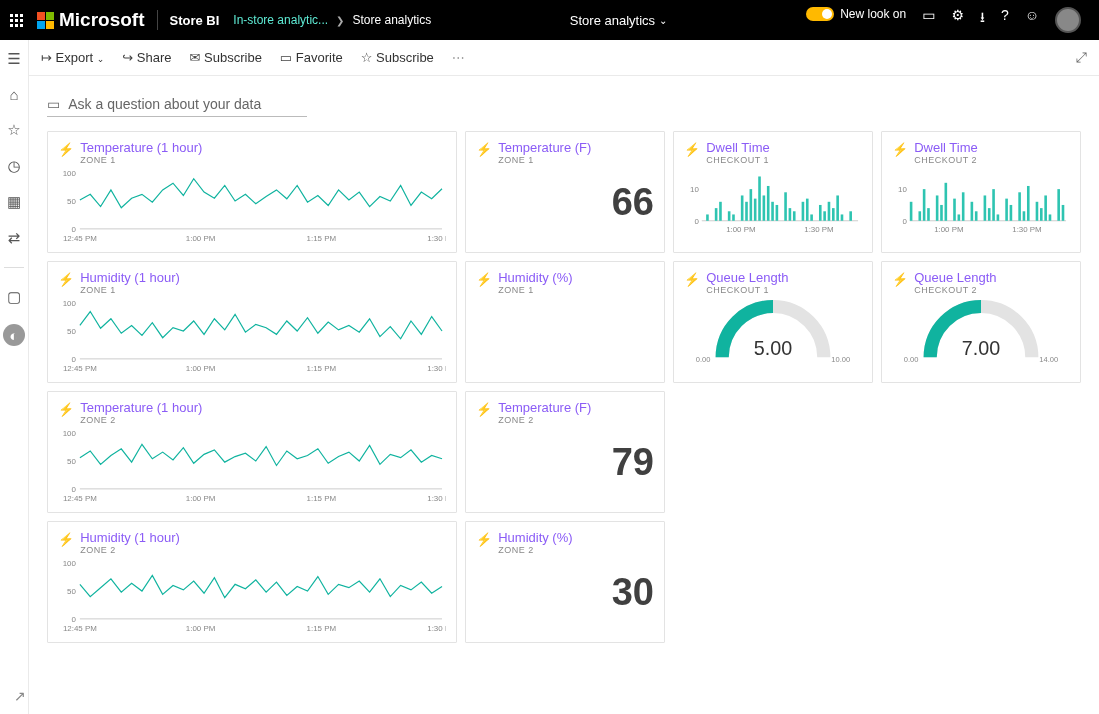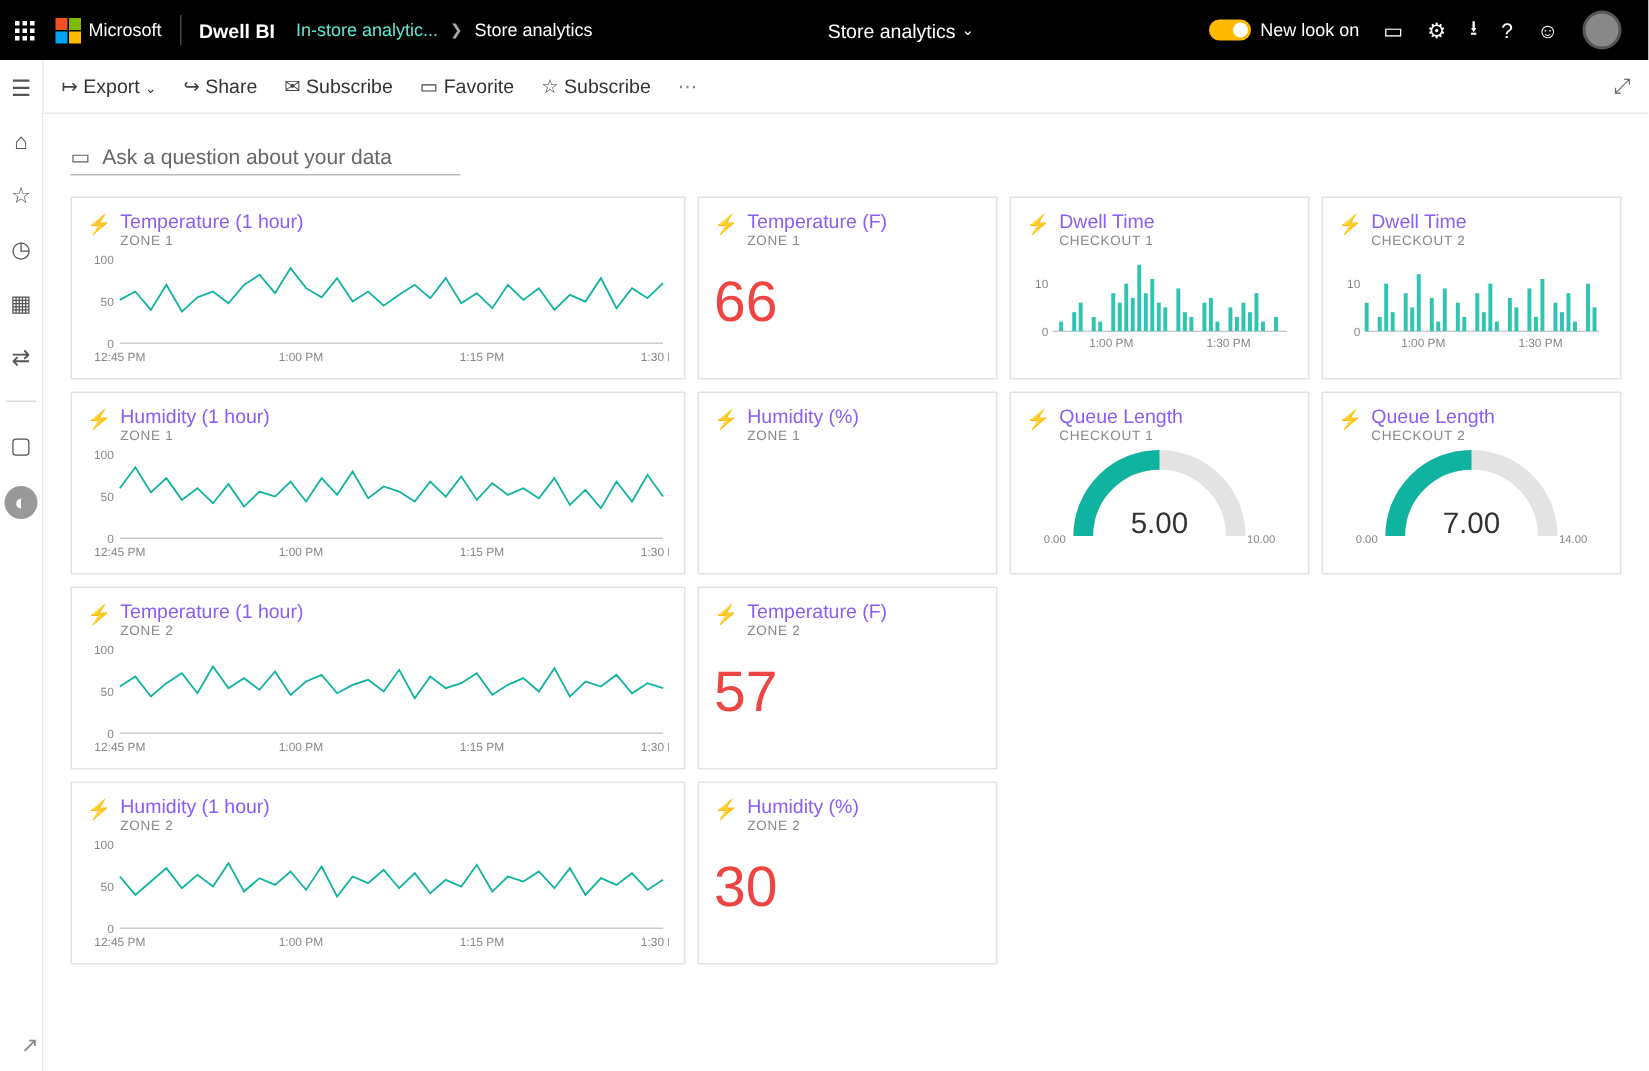--- a/index.html
+++ b/index.html
@@ -3,47 +3,47 @@
 <meta charset="utf-8">
 <style>
   * { box-sizing: border-box; margin: 0; padding: 0; }
   body { font-family: "Segoe UI", -apple-system, sans-serif; background: #fff; font-size: 13px; color: #333; overflow: hidden; width: 1099px; height: 714px; }
   .topbar { height: 40px; background: #000; color: #fff; display: flex; align-items: center; padding: 0 10px; gap: 8px; }
   .waffle { display: grid; grid-template-columns: repeat(3,3px); grid-template-rows: repeat(3,3px); gap:2px; }
   .waffle span { background: #fff; }
   .mslogo { display: flex; align-items: center; gap: 5px; margin-left: 6px; }
   .mssq { display: grid; grid-template-columns: 8px 8px; grid-template-rows: 8px 8px; gap:1px; }
   .mssq span:nth-child(1){background:#f25022}.mssq span:nth-child(2){background:#7fba00}.mssq span:nth-child(3){background:#00a4ef}.mssq span:nth-child(4){background:#ffb900}
-  .msname{font-weight:400;font-size:12px}
+  .msname{font-weight:700;font-size:19px}
   .divider{width:1px;height:20px;background:#444;margin:0 4px}
   .prod{font-weight:600;font-size:13px}
   .crumb{color:#5eead4;font-size:12px}
   .chev{color:#aaa;font-size:10px}
   .report-title{flex:1;text-align:center;display:flex;align-items:center;justify-content:center;gap:4px;font-size:13px;font-weight:400}
-  .right-icons{display:flex;align-items:center;gap:16px;margin-right:8px}
+  .right-icons{display:flex;align-items:flex-start;gap:16px;margin-right:8px}
   .toggle{width:28px;height:14px;border-radius:7px;background:#ffb900;position:relative}
   .toggle::after{content:"";position:absolute;right:2px;top:2px;width:10px;height:10px;background:#fff;border-radius:50%}
   .avatar{width:26px;height:26px;border-radius:50%;background:#888;border:2px solid #555}
   .icon{font-size:14px;color:#fff;cursor:pointer}
   .main{display:flex;height:674px}
   .leftrail{width:46px;border-right:1px solid #eaeaea;display:flex;flex-direction:column;align-items:center;padding-top:10px;gap:18px;color:#555}
   .leftrail .ricon{font-size:15px;color:#555;cursor:pointer}
   .content{flex:1;display:flex;flex-direction:column}
   .actionbar{height:36px;border-bottom:1px solid #eaeaea;display:flex;align-items:center;padding:0 12px;gap:18px;color:#333;font-size:13px}
   .actionbar .aicon{color:#444}
   .expand-btn{margin-left:auto;color:#666;font-size:14px}
   .canvas{flex:1;padding:16px 18px;background:#fff;overflow:auto}
   .qna{display:flex;align-items:center;gap:8px;color:#666;font-size:14px;padding:4px 0;border-bottom:1px solid #bbb;width:260px;margin-bottom:14px}
   .grid{display:grid;grid-template-columns:410px 200px 200px 200px;gap:8px}
   .tile{border:1px solid #e3e3e3;background:#fff;padding:8px 10px 6px 10px;position:relative;border-radius:1px;box-shadow:0 0 0 rgba(0,0,0,0)}
   .tile .hdr{display:flex;gap:6px;align-items:flex-start;margin-bottom:4px}
   .bolt{color:#999;margin-top:2px}
   .t-title{font-size:13px;color:#8b5cf6}
   .t-sub{font-size:9px;color:#888;letter-spacing:0.5px}
-  .bignum{font-size:38px;font-weight:400;color:#ef4444;text-align:left;padding:12px 0 8px 0}
+  .bignum{font-size:38px;font-weight:700;color:#404040;text-align:right;padding:12px 0 8px 0}
   svg.chart{width:100%;height:74px}
   svg.chart-sm{width:100%;height:64px}
   .axisln{stroke:#ccc;stroke-width:1}
   .series{stroke:#10b39f;stroke-width:1.2;fill:none}
   .bar{fill:#2ec4b1}
   .gauge-val{font-size:21px;fill:#333;font-weight:400;text-anchor:middle}
   .gauge-lbl{font-size:8px;fill:#888}
   .footer-arrow{position:absolute;bottom:10px;left:14px;color:#888;font-size:14px}
 </style>
 </head>
@@ -64,21 +64,21 @@
   <div class="mslogo">
     <div class="mssq">
         <span></span>
         <span></span>
         <span></span>
         <span></span>
       </div>
     <div class="msname">Microsoft</div>
   </div>
   <div class="divider"></div>
-  <div class="prod">Dwell BI</div>
+  <div class="prod">Store BI</div>
   <div class="crumb" style="margin-left:6px">In-store analytic...</div>
   <div class="chev">❯</div>
   <div class="crumb" style="color:#fff">Store analytics</div>
   <div class="report-title">
     <span>Store analytics</span>
     <span style="font-size:10px">⌄</span>
   </div>
   <div class="right-icons">
     <div style="display:flex;align-items:center;gap:6px">
       <div class="toggle"></div>
@@ -328,21 +328,21 @@
             </svg>
         </div>
         <div class="tile">
           <div class="hdr">
               <span class="bolt">⚡</span>
               <div>
                 <div class="t-title">Temperature (F)</div>
                 <div class="t-sub">ZONE 2</div>
               </div>
             </div>
-          <div class="bignum">57</div>
+          <div class="bignum">79</div>
         </div>
         <div></div>
           <div></div>
 
         <div class="tile">
           <div class="hdr">
               <span class="bolt">⚡</span>
               <div>
                 <div class="t-title">Humidity (1 hour)</div>
                 <div class="t-sub">ZONE 2</div>

